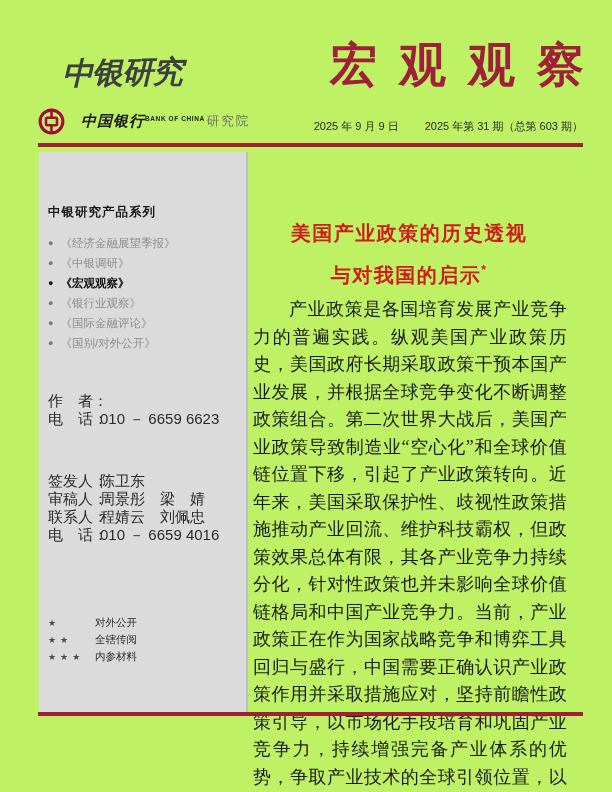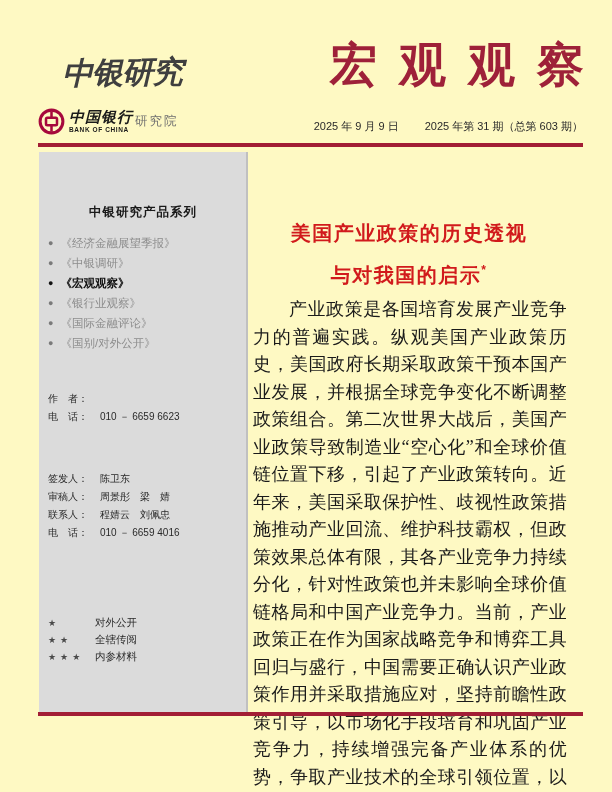--- a/index.html
+++ b/index.html
@@ -1,38 +1,38 @@
 <!DOCTYPE html>
 <html><head>
 <meta charset="utf-8">
 <style>
   * { margin:0; padding:0; box-sizing:border-box; }
   html,body { background:#ffffff; }
   .page {
     position:relative; width:612px; height:792px; margin:0 auto;
-    background:#fef9c3; overflow:hidden;
+    background:#bef264; overflow:hidden;
     font-family:"Liberation Sans","DejaVu Sans",sans-serif;
   }
   
   .calligraphy {
     position:absolute; left:62px; top:52px; width:130px;
     font-family:"DejaVu Serif","Liberation Serif",serif;
     font-style:italic; font-weight:bold; font-size:31px;
     letter-spacing:-1px; color:#3f3f3f; transform:rotate(-1deg);
     white-space:nowrap;
   }
   .masthead {
     position:absolute; right:6px; top:34px;
     font-family:"Liberation Serif","DejaVu Serif",serif;
     font-weight:bold; font-size:47px; letter-spacing:22px;
     color:#9E2139; white-space:nowrap;
   }
   .logo-row { position:absolute; left:38px; top:108px; display:flex; align-items:center; }
   .logo-emblem { width:27px; height:27px; display:block; }
-  .logo-text { margin-left:4px; display:flex; flex-direction:column; line-height:1; }
+  .logo-text { margin-left:16px; display:flex; flex-direction:row; line-height:1; }
   .logo-cn {
     font-family:"DejaVu Serif","Liberation Serif",serif; font-style:italic;
     font-weight:bold; font-size:15px; color:#1a1a1a; letter-spacing:1px; white-space:nowrap;
   }
   .logo-en { font-size:6.5px; font-weight:bold; color:#1a1a1a; letter-spacing:0.6px; margin-top:2px; white-space:nowrap; }
   .logo-dept { margin-left:2px; font-size:12.5px; color:#6f6f6f; letter-spacing:2px; white-space:nowrap; }
   .issue-row {
     position:absolute; top:119px; right:29px; display:flex; gap:26px;
     font-size:11px; color:#2a2a2a; white-space:nowrap;
   }
@@ -42,30 +42,30 @@
   .rule-top { top:143px; }
   .rule-bottom { top:712px; }
   
   .sidebar {
     position:absolute; left:39px; top:152px; width:209px; height:560px;
     background:#DBDBDB; border-right:2px solid #C0C0C0;
     padding:0 8px 0 9px;
   }
   .series-title {
     margin-top:52px; font-size:12.5px; font-weight:600; color:#1a1a1a;
-    letter-spacing:1px; margin-bottom:12px;text-align:center;
+    letter-spacing:1px; margin-bottom:12px;
   }
   .series-item { display:flex; align-items:center; height:20px; font-size:11.5px; color:#8C8C8C; }
   .series-item .bullet { font-size:9px; margin-right:7px; color:#7a7a7a; line-height:1; }
   .series-item.active { color:#111; font-weight:bold; }
   .series-item.active .bullet { color:#111; }
   .info-block { position:absolute; left:48px; }
   .info-author { top:392px; }
   .info-contact { top:472px; }
-  .info-row { display:flex; height:18px; font-size:10px; color:#2a2a2a; white-space:nowrap; }
+  .info-row { display:flex; height:18px; font-size:15px; color:#2a2a2a; white-space:nowrap; }
   .info-row .lbl { width:52px; }
   .legend { position:absolute; left:48px; top:614px; }
   .legend-row { display:flex; align-items:center; height:17px; font-size:10.5px; color:#2a2a2a; }
   .legend-row .stars { width:47px; font-size:9px; letter-spacing:4px; color:#4a4a4a; }
   
   .doc-title {
     position:absolute; left:250px; top:219px; width:318px;
     text-align:center; color:#D11A1C; font-weight:bold; font-size:20px;
     font-family:"Liberation Sans","DejaVu Sans",sans-serif;
     letter-spacing:1.5px; line-height:28px;

